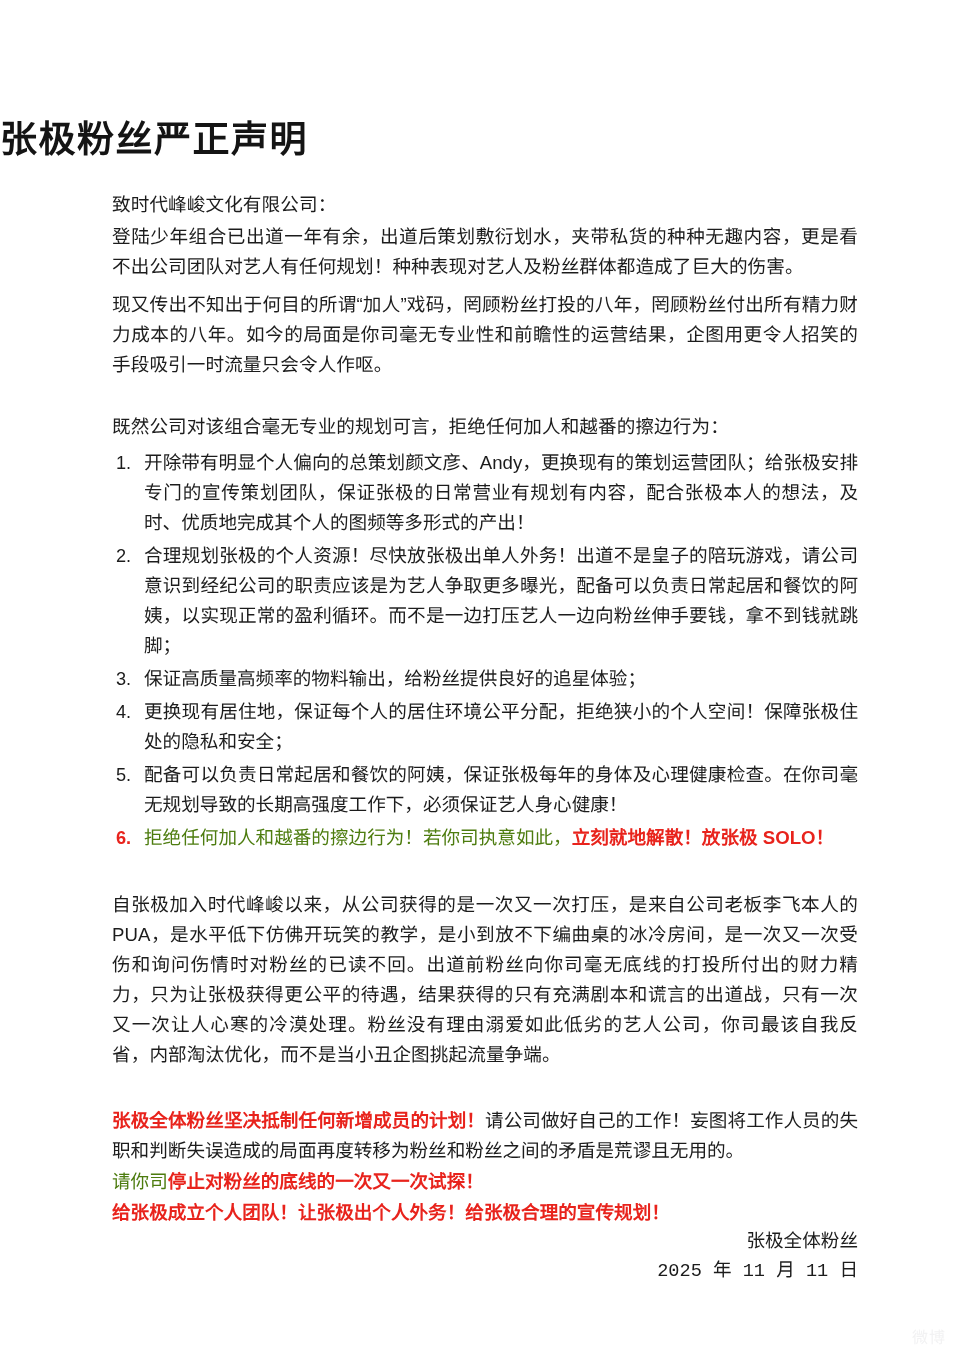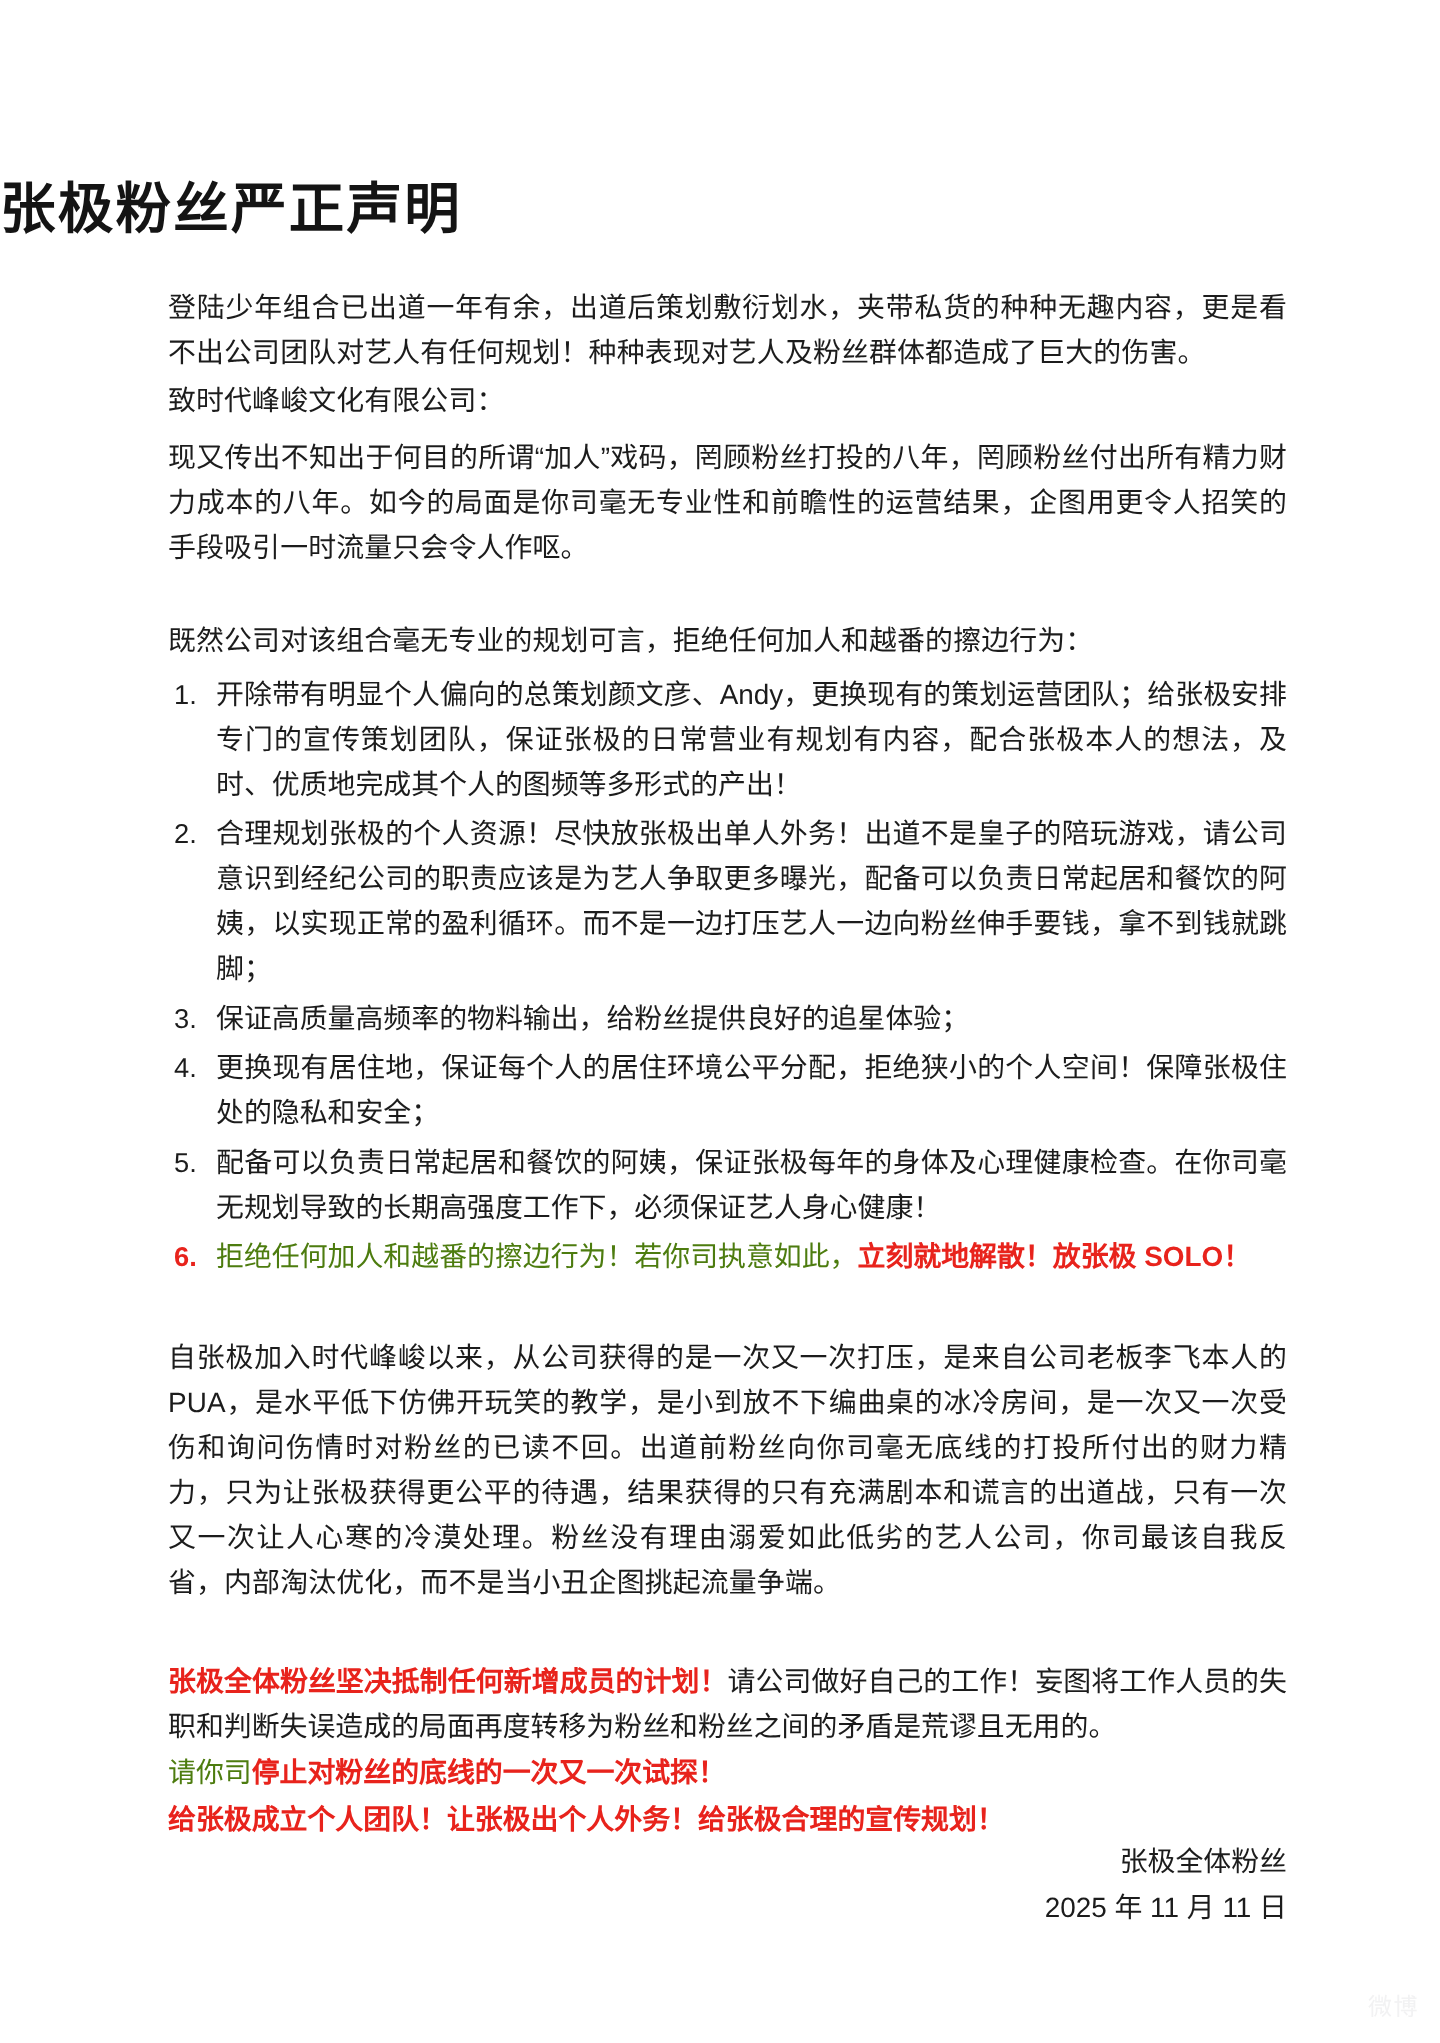--- a/index.html
+++ b/index.html
@@ -105,20 +105,21 @@
   }
   .signature-block .sig-name {
     font-size: 18.6px;
     line-height: 31px;
     color: #1c1c1c;
   }
   .signature-block .sig-date {
     font-size: 18.6px;
     line-height: 31px;
     color: #1c1c1c;
+    font-family: Liberation Mono, monospace;
   }
   .watermark {
     position: absolute;
     right: 14px;
     bottom: 14px;
     font-size: 16px;
     color: #f2f2f3;
     letter-spacing: 1px;
     user-select: none;
     white-space: nowrap;
@@ -126,23 +127,23 @@
 </style>
 </head>
 <body>
 
 <div class="page">
 
   <h1 class="doc-title">张极粉丝严正声明</h1>
 
   <div class="content">
 
+    <p class="para addressee">致时代峰峻文化有限公司：</p>
+
     <p class="para">登陆少年组合已出道一年有余，出道后策划敷衍划水，夹带私货的种种无趣内容，更是看不出公司团队对艺人有任何规划！种种表现对艺人及粉丝群体都造成了巨大的伤害。</p>
-
-    <p class="para addressee">致时代峰峻文化有限公司：</p>
 
     <div class="gap-sm"></div>
 
     <p class="para">现又传出不知出于何目的所谓“加人”戏码，罔顾粉丝打投的八年，罔顾粉丝付出所有精力财力成本的八年。如今的局面是你司毫无专业性和前瞻性的运营结果，企图用更令人招笑的手段吸引一时流量只会令人作呕。</p>
 
     <div class="gap-lg"></div>
 
     <p class="para">既然公司对该组合毫无专业的规划可言，拒绝任何加人和越番的擦边行为：</p>
 
     <ol class="demands">

